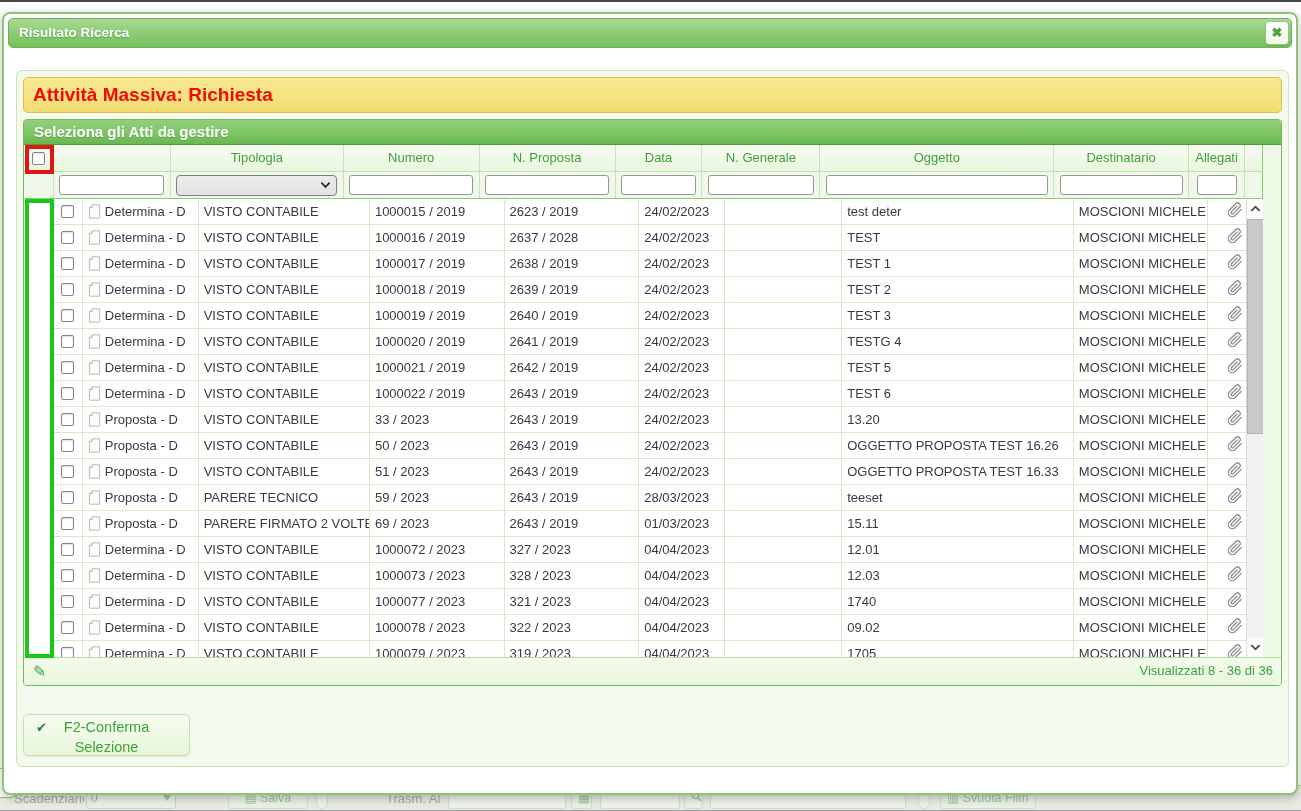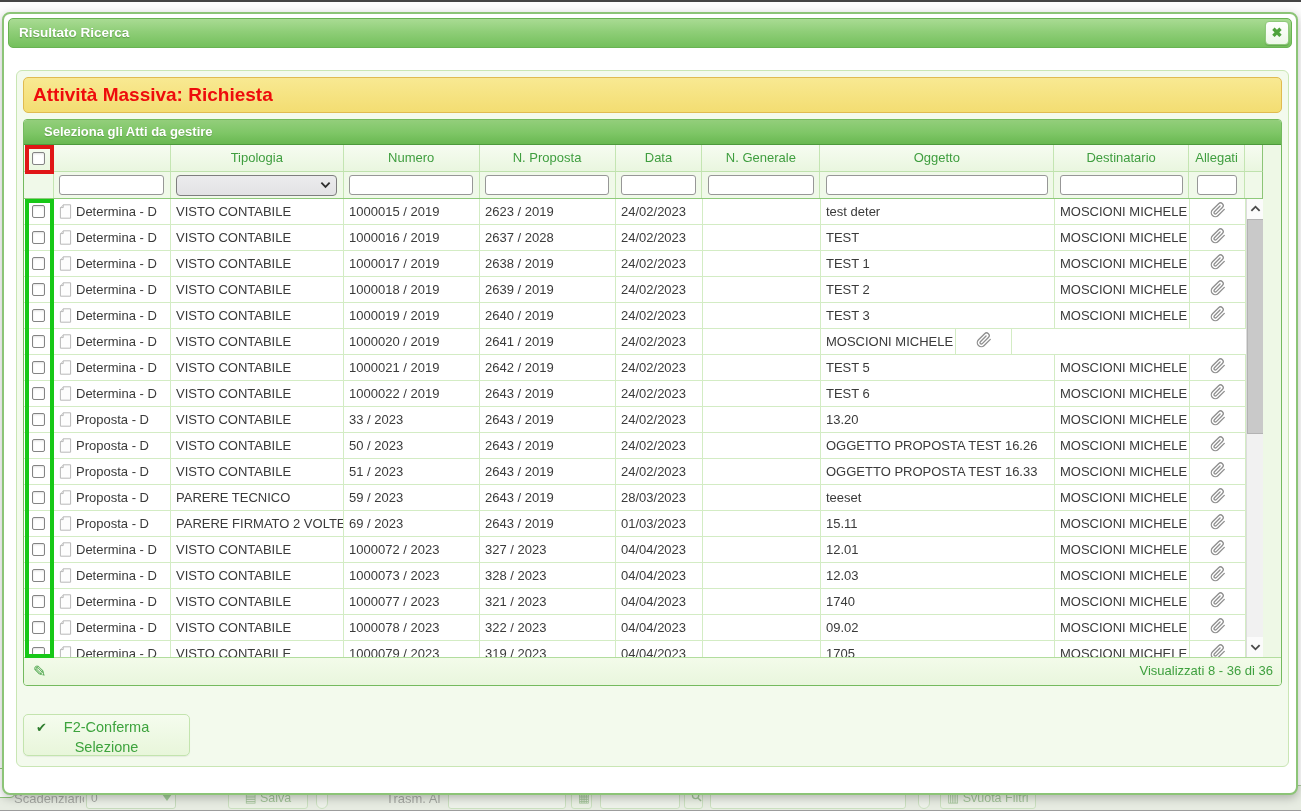--- a/index.html
+++ b/index.html
@@ -43,39 +43,39 @@
 
   .banner { height:36px; background:linear-gradient(#f8e992,#f3dd72); border:1px solid #e0bb50;
             border-radius:5px; }
   .banner .btxt { font-size:19px; font-weight:bold; color:#ee0c0c; line-height:34px; padding-left:9px; }
 
   
   .grid { position:relative; margin-top:6px; width:1259px; background:#eef8e6;
           border:1px solid #74ba5e; border-radius:4px; }
   .grid-title { height:25px; background:linear-gradient(#93ce7b 0%, #7ec666 55%, #69b851 100%);
                 border-bottom:1px solid #4d9a3c; border-radius:3px 3px 0 0; }
-  .grid-title span { font-size:13px; font-weight:bold; color:#fff; line-height:24px; padding-left:20px;
+  .grid-title span { font-size:15px; font-weight:bold; color:#fff; line-height:24px; padding-left:10px;
                      text-shadow:0 1px 1px rgba(60,110,40,.4); display:inline-block; }
 
   .tablezone { width:1239px; border-right:1px solid #8cc577; }
   .hrow { display:flex; height:27px; background:linear-gradient(#f6fcf1,#e9f6df);
           border-bottom:1px solid #bfe2ad; }
   .hcell { border-right:1px solid #c4e5b2; font-size:13px; color:#3f9e3f; text-align:center;
            line-height:26px; overflow:hidden; white-space:nowrap; }
   .frow { display:flex; height:27px; background:#f0f9e9; border-bottom:1px solid #8fca7b;
           align-items:center; }
   .fcell { border-right:1px solid #c4e5b2; height:100%; display:flex; align-items:center;
            justify-content:center; }
   .fcell input { width:calc(100% - 11px); height:20px; border:1px solid #979797; border-radius:3px;
                  background:#fff; font-size:12px; padding:0 3px; }
   .fselect { position:relative; width:calc(100% - 11px); height:21px;
              background:linear-gradient(#ececee,#e2e2e4); border:1px solid #7e7e7e; border-radius:4px; }
   .fselect svg { position:absolute; right:5px; top:5px; }
 
-  .tbody { position:relative; height:458px; overflow:hidden; background:#fff; width:1239px; }
+  .tbody { position:relative; height:458px; overflow:hidden; background:#fff; width:1239px;padding-left:29px; }
   .trow { display:flex; height:26px; background:#fff; border-bottom:1px solid #d3ecc4; }
   .cell { border-right:1px solid #d3ecc4; padding:0 5px; font-size:13px; color:#3a3a3a;
           display:flex; align-items:center; overflow:hidden; white-space:nowrap; }
 
   .c-sel{width:30px; justify-content:center;} .c-doc{width:117px;} .c-tip{width:173px;}
   .c-num{width:136px;} .c-pro{width:136px;} .c-dat{width:87px;} .c-gen{width:118px;}
   .c-ogg{width:234px;} .c-des{width:135px;} .c-all{width:56px; justify-content:center;}
   .c-gut{width:17px; border-right:none;}
 
   .cb { display:inline-block; width:13px; height:13px; background:#fff; border:1px solid #848484;
@@ -369,20 +369,21 @@
                       <path d="M4.2 0.8 L4.2 3.6 L1.4 3.6" fill="#ececec" stroke="#b9b9b9" stroke-width="1"></path>
                     </svg>
                   </span>
                   <span>Determina - D</span>
                 </div>
                 <div class="cell c-tip">VISTO CONTABILE</div>
                 <div class="cell c-num">1000020 / 2019</div>
                 <div class="cell c-pro">2641 / 2019</div>
                 <div class="cell c-dat">24/02/2023</div>
                 <div class="cell c-gen"></div>
+                <div class="cell c-ogg">TESTG 4</div>
                 <div class="cell c-des">MOSCIONI MICHELE</div>
                 <div class="cell c-all">
                   <span>
                     <svg width="16" height="16" viewBox="0 0 24 24">
                       <path d="M21.44 11.05l-9.19 9.19a6 6 0 0 1-8.49-8.49l9.19-9.19a4 4 0 0 1 5.66 5.66l-9.2 9.19a2 2 0 0 1-2.83-2.83l8.49-8.48" fill="none" stroke="#8f8f8f" stroke-width="2" stroke-linecap="round"></path>
                     </svg>
                   </span>
                 </div>
               </div>
 

